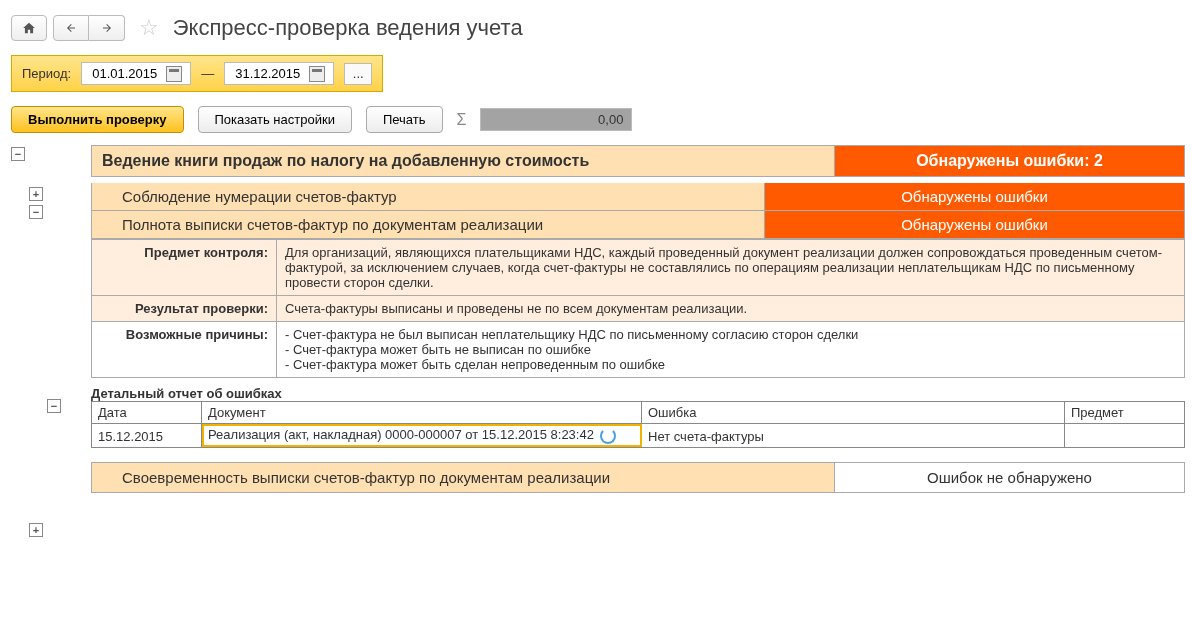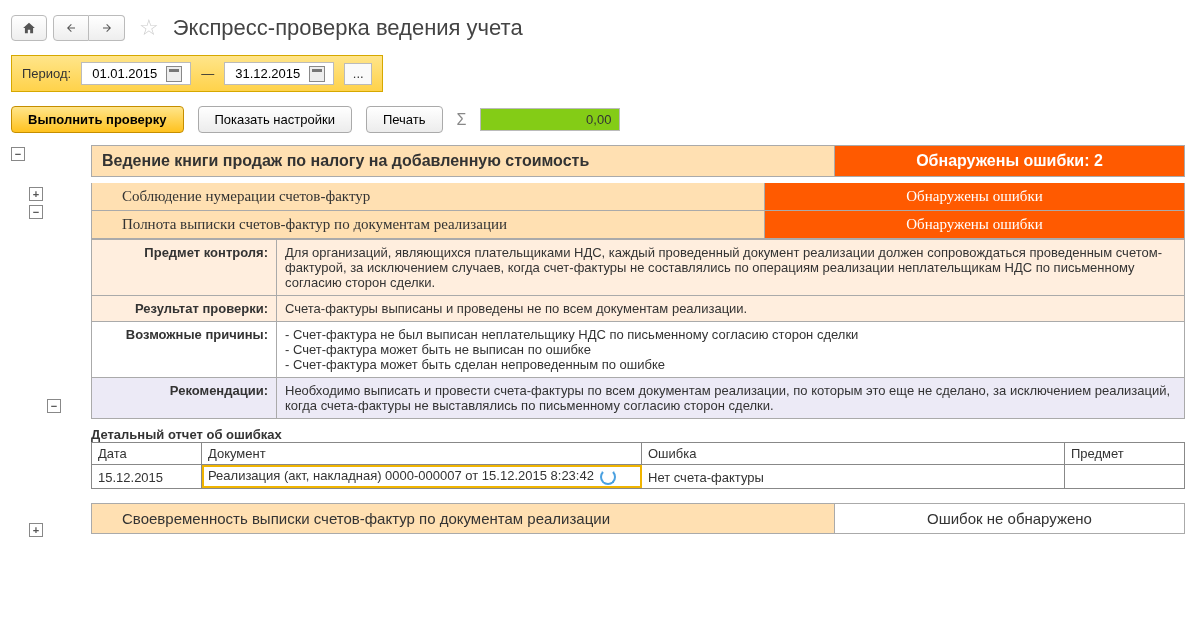--- a/index.html
+++ b/index.html
@@ -65,21 +65,21 @@
   .btn {
     border:1px solid #aaa; border-radius:4px; padding:5px 16px;
     background:linear-gradient(#fff,#ececec); cursor:pointer; font-size:13px;
   }
   .btn-primary {
     background:linear-gradient(#ffe58a,#ffc21f);
     border-color:#c58e00;
     font-weight:bold;
   }
   .sigma { color:#888; font-size:16px; }
-  .sum-box { border:1px solid #bbb; padding:3px 8px; width:140px; text-align:right; background:#84cc16; }
+  .sum-box { border:1px solid #bbb; padding:3px 8px; width:152px; text-align:right; background:#a3a3a3; }
 
   
   .report {
     display:flex;
   }
   .tree {
     width:80px;
     padding-top:2px;
   }
   .tree-node {
@@ -101,21 +101,21 @@
   .section-head .title {
     flex:1; background:#ffe0b2; border:1px solid #aaa;
     padding:6px 10px; font-weight:bold; font-size:16px;
   }
   .section-head .status {
     width:350px;
     background:#ff5a00; color:#fff; font-weight:bold; text-align:center;
     padding:6px 10px; border:1px solid #aaa; border-left:none; font-size:16px;
   }
 
-  .sub-head { display:flex;font-family:Liberation Serif, serif; }
+  .sub-head { display:flex; }
   .sub-head .title {
     flex:1; background:#ffe0b2; border:1px solid #aaa; border-top:none;
     padding:5px 30px; font-size:15px;
   }
   .sub-head:first-of-type .title,
   .sub-head:first-of-type .status { border-top:1px solid #aaa; }
   .sub-head .status {
     width:420px; background:#ff5a00; color:#fff; text-align:center;
     padding:5px 10px; border:1px solid #aaa; border-left:none; border-top:none;
     font-size:15px;
@@ -234,35 +234,31 @@
     </div>
     <div class="sub-head">
       <div class="title">Полнота выписки счетов-фактур по документам реализации</div>
       <div class="status">Обнаружены ошибки</div>
     </div>
 
     <table class="detail">
       <tbody>
           <tr class="bg-peach">
         <td class="label">Предмет контроля:</td>
-        <td>Для организаций, являющихся плательщиками НДС, каждый проведенный документ реализации должен сопровождаться проведенным счетом-фактурой, за исключением случаев, когда счет-фактуры не составлялись по операциям реализации неплательщикам НДС по письменному согласию сторон сделки.</td>
+        <td>Для организаций, являющихся плательщиками НДС, каждый проведенный документ реализации должен сопровождаться проведенным счетом-фактурой, за исключением случаев, когда счет-фактуры не составлялись по операциям реализации неплательщикам НДС по письменному провести сторон сделки.</td>
       </tr>
       <tr class="bg-peach">
         <td class="label">Результат проверки:</td>
         <td>Счета-фактуры выписаны и проведены не по всем документам реализации.</td>
       </tr>
       <tr>
         <td class="label">Возможные причины:</td>
         <td style="white-space:pre-line">- Счет-фактура не был выписан неплательщику НДС по письменному согласию сторон сделки
 - Счет-фактура может быть не выписан по ошибке
 - Счет-фактура может быть сделан непроведенным по ошибке</td>
-      </tr>
-      <tr class="bg-lav">
-        <td class="label">Рекомендации:</td>
-        <td>Необходимо выписать и провести счета-фактуры по всем документам реализации, по которым это еще не сделано, за исключением реализаций, когда счета-фактуры не выставлялись по письменному согласию сторон сделки.</td>
       </tr>
     </tbody>
       </table>
 
     <div class="errtbl-title">Детальный отчет об ошибках</div>
     <table class="errtbl">
       <tbody>
           <tr>
         <th style="width:110px">Дата</th>
         <th style="width:440px">Документ</th>

